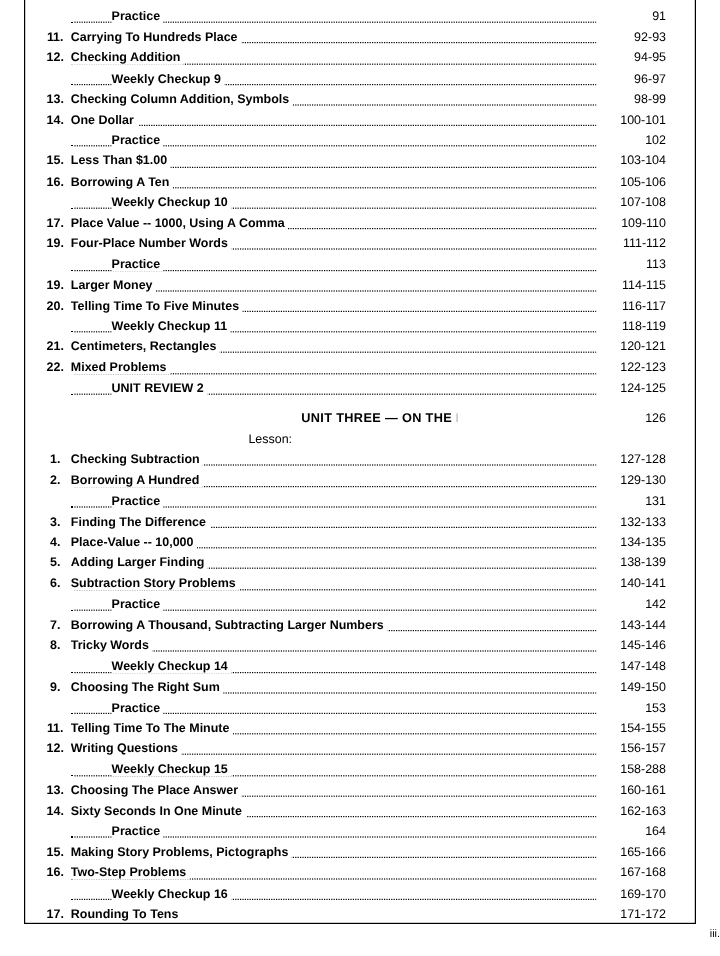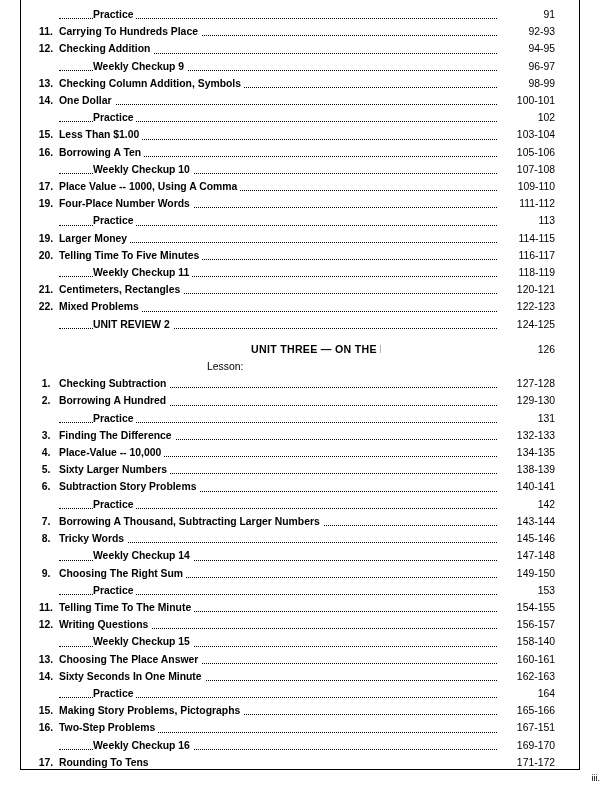--- a/index.html
+++ b/index.html
@@ -268,21 +268,21 @@
             <td class="title"><span class="dots"></span><span class="tx">Finding The Difference</span></td>
             <td class="pages">132-133</td>
           </tr>
           <tr class="lvl-lesson">
             <td class="num">4.</td>
             <td class="title"><span class="dots"></span><span class="tx">Place-Value -- 10,000</span></td>
             <td class="pages">134-135</td>
           </tr>
           <tr class="lvl-lesson">
             <td class="num">5.</td>
-            <td class="title"><span class="dots"></span><span class="tx">Sixty Larger Numbers</span></td>
+            <td class="title"><span class="dots"></span><span class="tx">Adding Larger Finding</span></td>
             <td class="pages">138-139</td>
           </tr>
           <tr class="lvl-lesson">
             <td class="num">6.</td>
             <td class="title"><span class="dots"></span><span class="tx">Subtraction Story Problems</span></td>
             <td class="pages">140-141</td>
           </tr>
           <tr class="lvl-practice">
             <td class="num"></td>
             <td class="title"><span class="dots"></span><span class="tx">Practice</span></td>
@@ -319,21 +319,21 @@
             <td class="pages">154-155</td>
           </tr>
           <tr class="lvl-lesson">
             <td class="num">12.</td>
             <td class="title"><span class="dots"></span><span class="tx">Writing Questions</span></td>
             <td class="pages">156-157</td>
           </tr>
           <tr class="lvl-checkup">
             <td class="num"></td>
             <td class="title"><span class="dots"></span><span class="tx">Weekly Checkup 15</span></td>
-            <td class="pages">158-140</td>
+            <td class="pages">158-288</td>
           </tr>
           <tr class="lvl-lesson">
             <td class="num">13.</td>
             <td class="title"><span class="dots"></span><span class="tx">Choosing The Place Answer</span></td>
             <td class="pages">160-161</td>
           </tr>
           <tr class="lvl-lesson">
             <td class="num">14.</td>
             <td class="title"><span class="dots"></span><span class="tx">Sixty Seconds In One Minute</span></td>
             <td class="pages">162-163</td>
@@ -344,21 +344,21 @@
             <td class="pages">164</td>
           </tr>
           <tr class="lvl-lesson">
             <td class="num">15.</td>
             <td class="title"><span class="dots"></span><span class="tx">Making Story Problems, Pictographs</span></td>
             <td class="pages">165-166</td>
           </tr>
           <tr class="lvl-lesson">
             <td class="num">16.</td>
             <td class="title"><span class="dots"></span><span class="tx">Two-Step Problems</span></td>
-            <td class="pages">167-151</td>
+            <td class="pages">167-168</td>
           </tr>
           <tr class="lvl-checkup">
             <td class="num"></td>
             <td class="title"><span class="dots"></span><span class="tx">Weekly Checkup 16</span></td>
             <td class="pages">169-170</td>
           </tr>
           <tr class="lvl-lesson">
             <td class="num">17.</td>
             <td class="title"><span class="tx">Rounding To Tens</span></td>
             <td class="pages">171-172</td>

